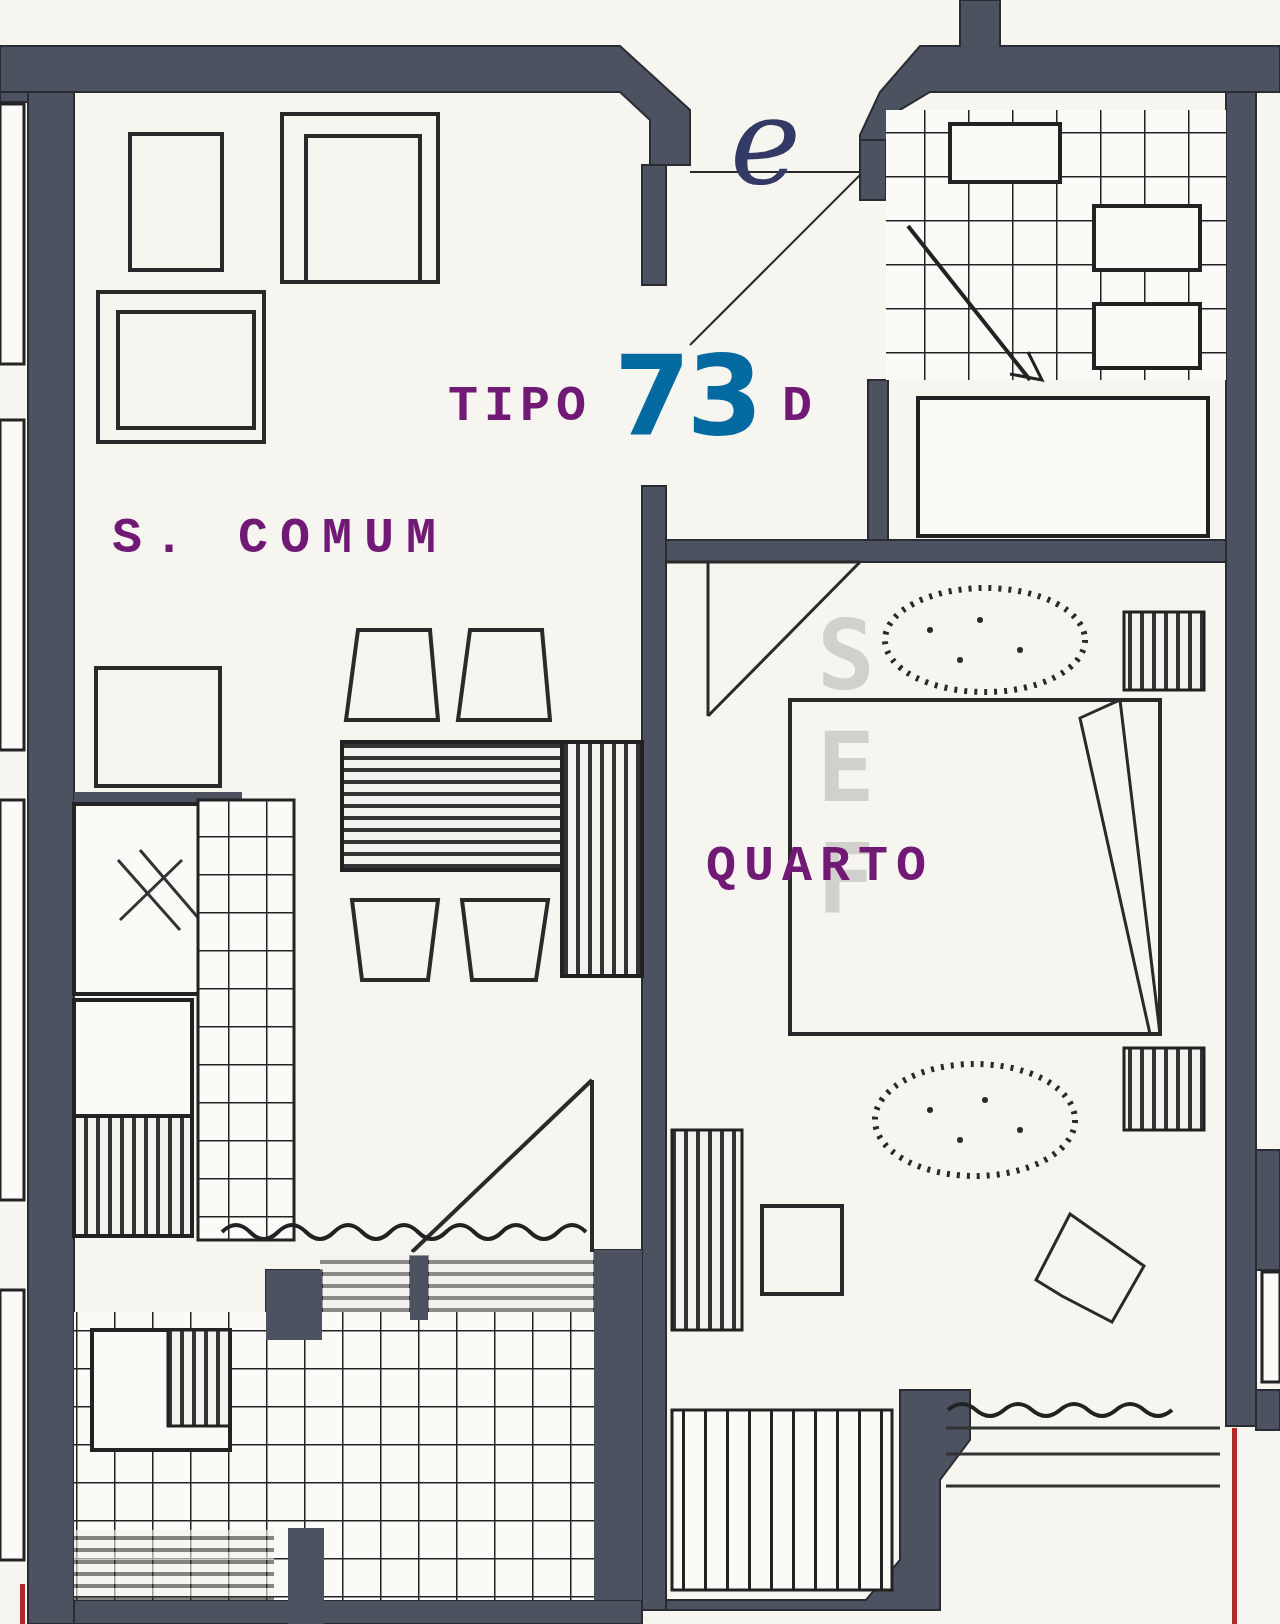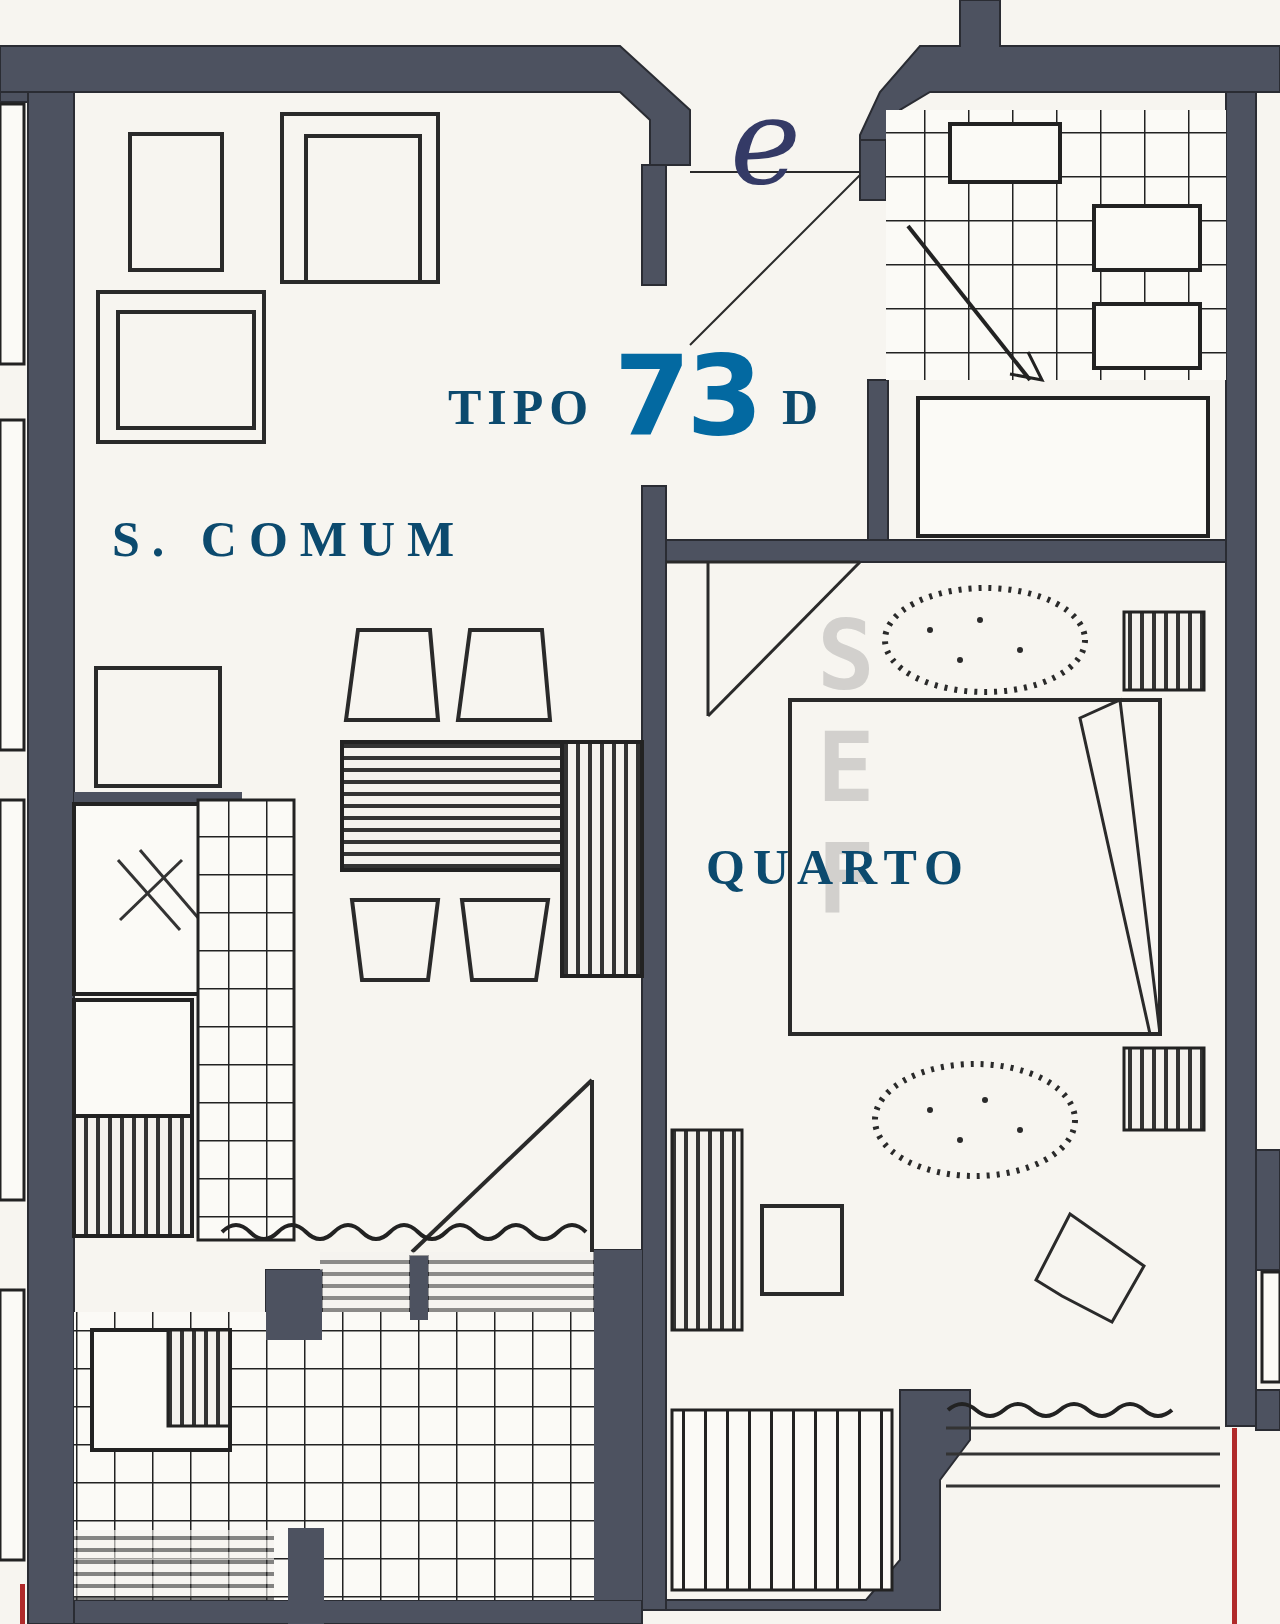--- a/index.html
+++ b/index.html
@@ -1,18 +1,18 @@
 <!DOCTYPE html>
 <html><head>
 <meta charset="utf-8">
 <style>
   html, body { margin: 0; padding: 0; background: #f7f5f0; }
   body { width: 1280px; height: 1624px; position: relative; overflow: hidden; font-family: "DejaVu Sans", sans-serif; }
   #plan { position: absolute; left: 0; top: 0; width: 1280px; height: 1624px; }
-  .label { position: absolute; color: #0c4a6e; font-family: Liberation Serif, serif; font-weight: bold; letter-spacing: 10px; white-space: nowrap; }
+  .label { position: absolute; color: #701a75; font-family: Liberation Mono, monospace; font-weight: bold; letter-spacing: 10px; white-space: nowrap; }
   .room-scomum { left: 112px; top: 510px; font-size: 50px; letter-spacing: 12px; }
   .room-quarto { left: 706px; top: 838px; font-size: 50px; letter-spacing: 8px; }
   .tipo-prefix { left: 448px; top: 378px; font-size: 50px; letter-spacing: 6px; }
   .tipo-number { left: 614px; top: 332px; font-size: 110px; color: #0369a1; letter-spacing: -4px; font-family: "DejaVu Sans", sans-serif; }
   .tipo-suffix { left: 782px; top: 378px; font-size: 50px; }
   .handmark { position: absolute; left: 730px; top: 82px; font-size: 120px; color: #343a66; font-family: "DejaVu Serif", serif; font-style: italic; line-height: 1; }
   .watermark { position: absolute; left: 840px; top: 600px; width: 70px; font-size: 96px; color: rgba(140,140,140,0.35); font-weight: bold; font-family: "DejaVu Sans Mono", monospace; line-height: 1.35; writing-mode: vertical-rl; text-orientation: upright; }
 </style>
 </head>
 <body>

